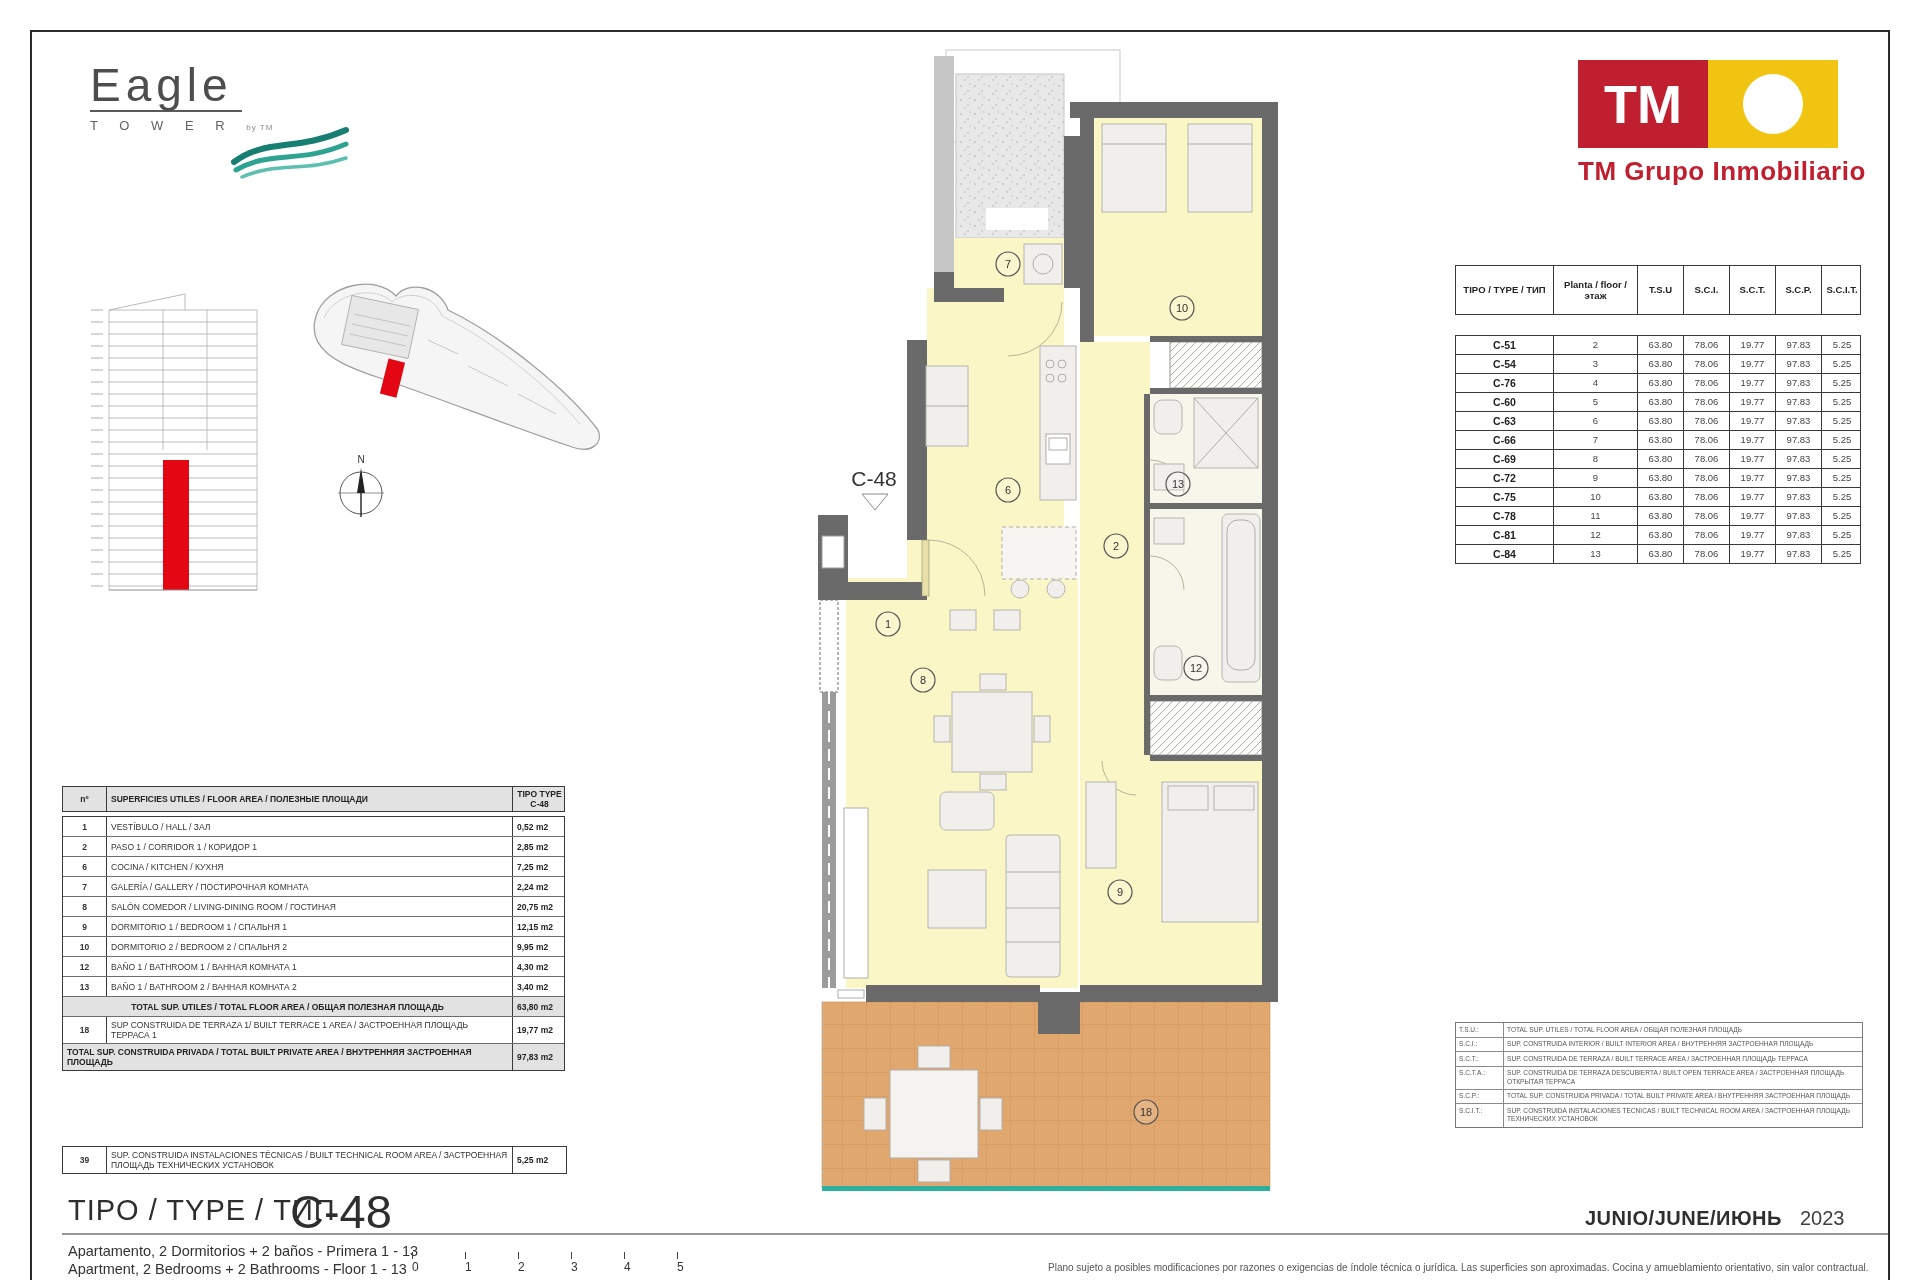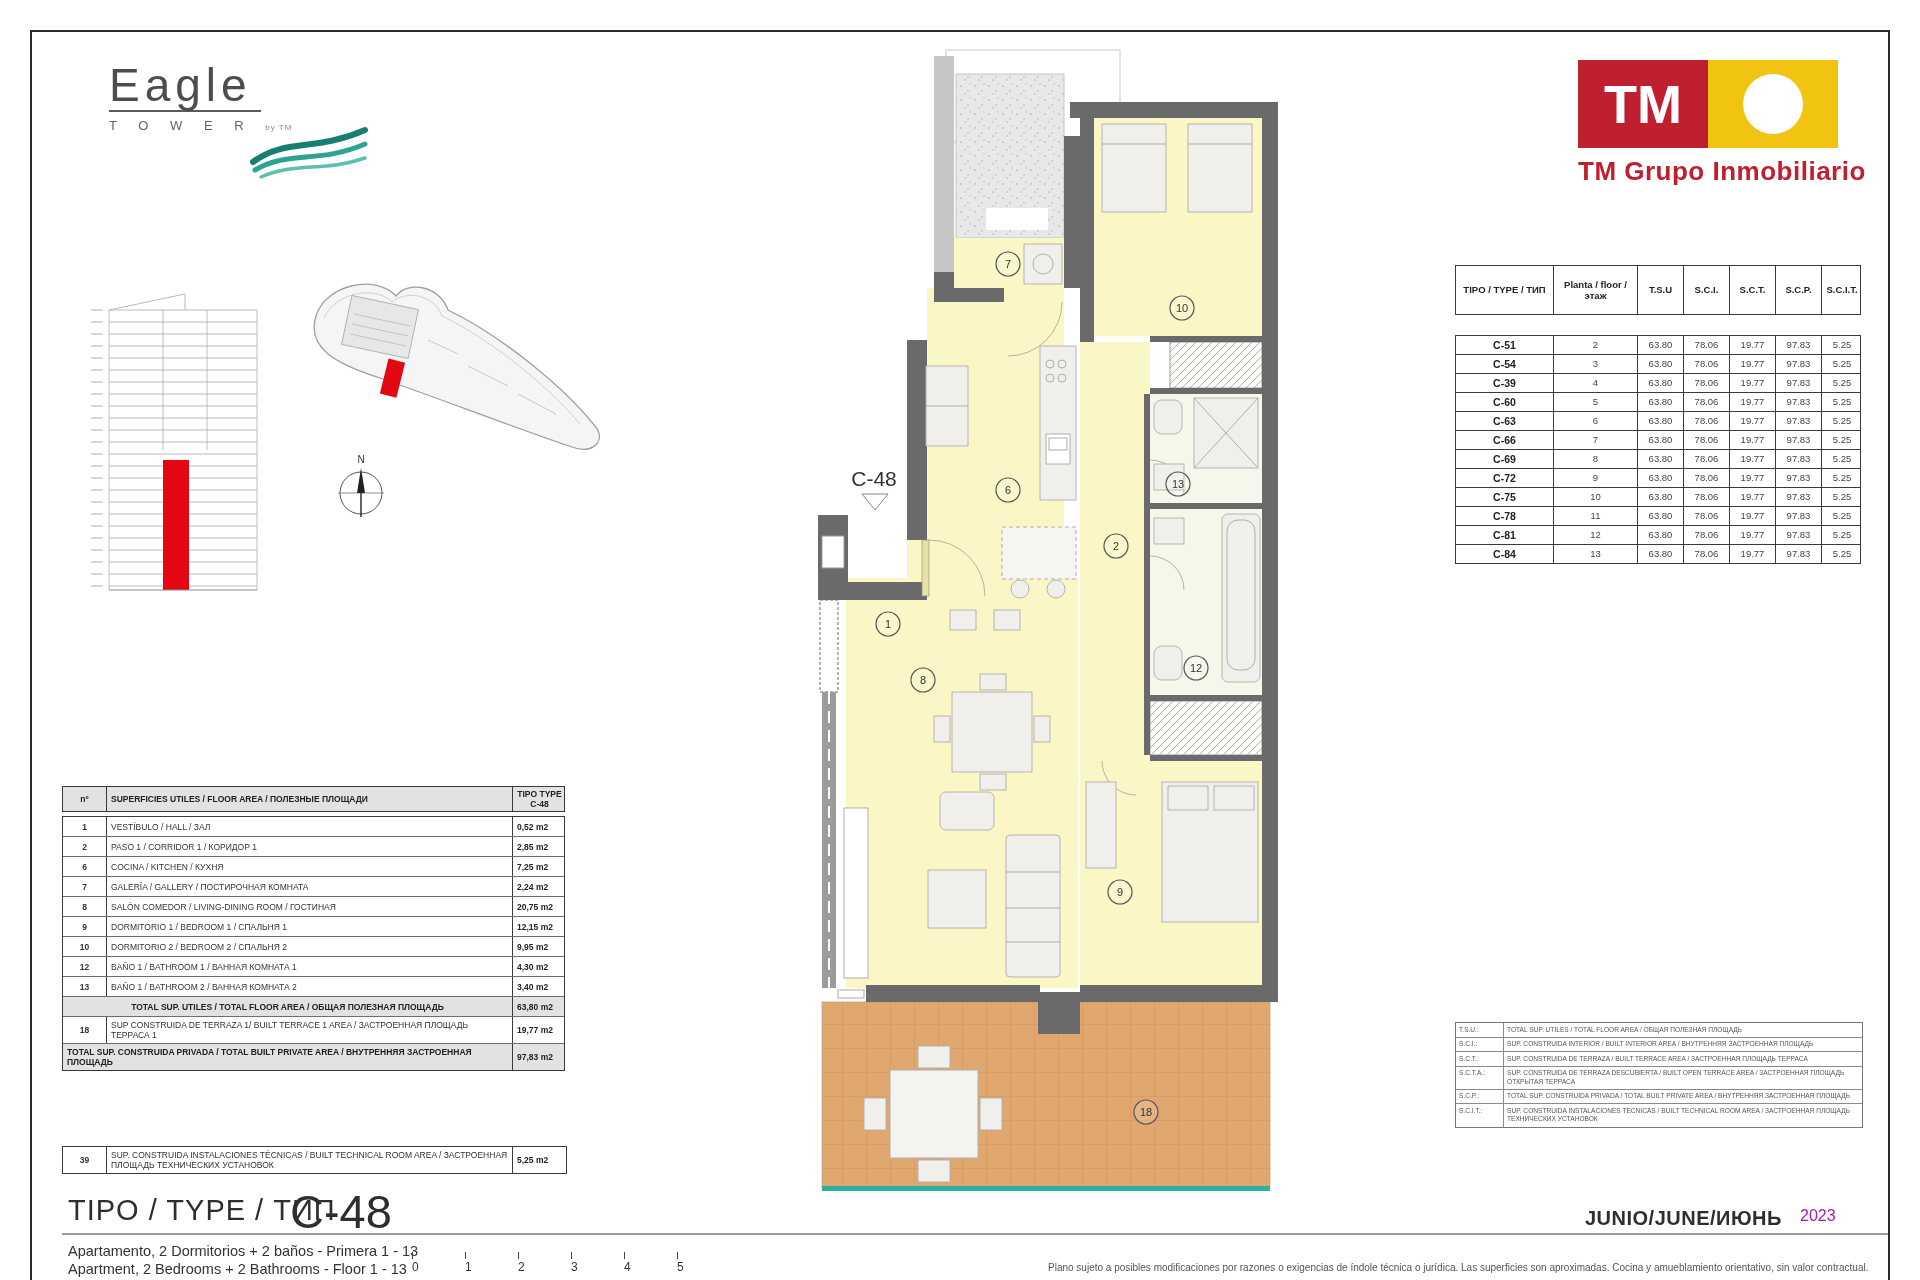--- a/index.html
+++ b/index.html
@@ -2,21 +2,21 @@
 <html><head>
 <meta charset="utf-8">
 <style>
   html,body{margin:0;padding:0;background:#fff;}
   #sheet{position:relative;width:1920px;height:1280px;background:#fff;overflow:hidden;
          font-family:"Liberation Sans", sans-serif;color:#222;}
   .abs{position:absolute;}
   
   .frame{position:absolute;background:#2a2a2a;}
   
-  #eagle-logo{left:90px;top:62px;width:260px;margin-left:19px;}
+  #eagle-logo{left:90px;top:62px;width:260px;}
   .eagle-word{font-size:46px;color:#4d4d4d;letter-spacing:5px;font-weight:400;line-height:1;}
   .eagle-rule{height:2px;background:#5a5a5a;width:152px;margin-top:2px;}
   .eagle-sub{margin-top:6px;font-size:13px;letter-spacing:9px;color:#636363;}
   .eagle-by{font-size:8px;color:#8a8a8a;letter-spacing:1px;}
   #eagle-waves{position:absolute;left:140px;top:60px;}
   
   #tm-logo{left:1578px;top:60px;width:300px;}
   .tm-sq{width:130px;height:88px;display:inline-block;vertical-align:top;position:relative;}
   .tm-red{background:#c01f2f;color:#fff;font-weight:bold;font-size:54px;text-align:center;line-height:88px;}
   .tm-yellow{background:#f2c412;}
@@ -55,21 +55,21 @@
   .lrow{display:grid;grid-template-columns:48px 1fr;border-bottom:1px solid #8a8a8a;}
   .lrow:last-child{border-bottom:none;}
   .lrow>div{padding:2.5px 3px;border-right:1px solid #8a8a8a;line-height:1.3;}
   .lrow>div:last-child{border-right:none;}
   
   #tipo-label{left:68px;top:1194px;font-size:29px;color:#2e2e2e;letter-spacing:1px;}
   #tipo-code{left:290px;top:1184px;font-size:47px;color:#2e2e2e;}
   #footer-line{left:62px;top:1233px;width:1826px;height:2px;background:#9a9a9a;}
   #desc{left:68px;top:1242px;font-size:14.5px;color:#333;line-height:1.25;}
   #datebar{left:1585px;top:1207px;font-size:20px;color:#2e2e2e;font-weight:bold;letter-spacing:0.5px;}
-  #yearbar{left:1800px;top:1207px;font-size:16px;color:#a21caf;}
+  #yearbar{left:1800px;top:1207px;font-size:20px;color:#404040;}
   #disclaimer{left:1048px;top:1262px;width:840px;font-size:10px;color:#555;}
   #scalebar{left:412px;top:1252px;display:flex;}
   .sc-item{width:53px;font-size:12px;color:#333;}
   .sc-item .tick{width:1px;height:7px;background:#444;margin-bottom:1px;}
   
   .room{fill:#faf6c6;}
   .bath{fill:#f7f6ea;}
   .wall{fill:#6a6a6a;}
   .furn{fill:#f0efec;stroke:#b0aeaa;stroke-width:0.9;}
   .arc{fill:none;stroke:#b9b49a;stroke-width:1;}
@@ -126,21 +126,21 @@
         <div class="trow">
           <div>C-54</div>
           <div>3</div>
           <div>63.80</div>
           <div>78.06</div>
           <div>19.77</div>
           <div>97.83</div>
           <div>5.25</div>
         </div>
         <div class="trow">
-          <div>C-39</div>
+          <div>C-76</div>
           <div>4</div>
           <div>63.80</div>
           <div>78.06</div>
           <div>19.77</div>
           <div>97.83</div>
           <div>5.25</div>
         </div>
         <div class="trow">
           <div>C-60</div>
           <div>5</div>

